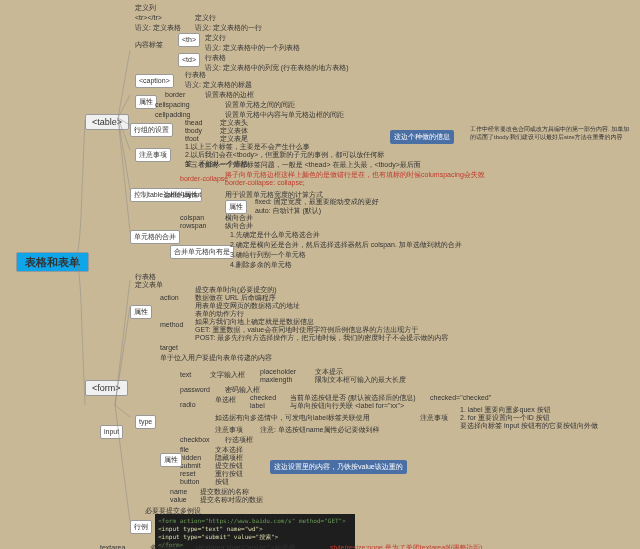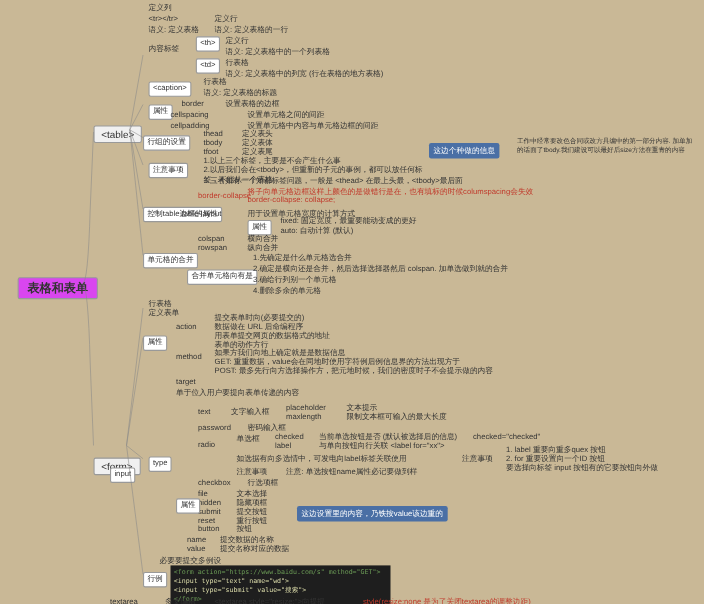--- a/index.html
+++ b/index.html
@@ -1,18 +1,18 @@
 <!DOCTYPE html>
 <html><head>
 <meta charset="utf-8">
 <style>
 *{margin:0;padding:0;box-sizing:border-box}
 body{background:#c9b896;font-family:"Microsoft YaHei",sans-serif;font-size:8px;color:#333;width:640px;height:549px;overflow:hidden;position:relative}
 .node{position:absolute;background:#fff;border:1px solid #999;border-radius:2px;padding:1px 3px;font-size:7px;line-height:10px;white-space:nowrap}
-.root{background:#d946ef;font-size:11px;padding:4px 8px;font-weight:bold}
+.root{background:#0ea5e9;font-size:11px;padding:4px 8px;font-weight:bold}
 .main{background:#f0f0f0;font-size:9px;padding:2px 6px}
 .txt{position:absolute;font-size:7px;line-height:9px;white-space:nowrap}
 .red{color:#c0392b}
 .callout{position:absolute;background:#4a6fa5;color:#fff;font-size:7px;padding:2px 4px;border-radius:2px;white-space:nowrap}
 .code{position:absolute;background:#1e1e1e;color:#9cdcfe;font-size:6px;padding:3px;font-family:monospace;line-height:8px;width:200px}
 .code .y{color:#dcdcaa}.code .g{color:#6a9955}
 svg{position:absolute;top:0;left:0;pointer-events:none}
 </style>
 </head>
 <body>
@@ -77,21 +77,21 @@
 <div class="txt" style="left:180px;top:221px">rowspan</div>
 <div class="txt" style="left:225px;top:221px">纵向合并</div>
 
 <div class="node" style="left:130px;top:230px">单元格的合并</div>
 <div class="node" style="left:170px;top:245px">合并单元格向有是</div>
 <div class="txt" style="left:230px;top:230px">1.先确定是什么单元格选合并</div>
 <div class="txt" style="left:230px;top:240px">2.确定是横向还是合并，然后选择选择器然后 colspan. 加单选做到就的合并</div>
 <div class="txt" style="left:230px;top:250px">3.确给行列别一个单元格</div>
 <div class="txt" style="left:230px;top:260px">4.删除多余的单元格</div>
 
-<div class="node main" style="left:85px;top:416px">&lt;form&gt;</div>
+<div class="node main" style="left:85px;top:380px">&lt;form&gt;</div>
 
 <div class="txt" style="left:135px;top:272px">行表格</div>
 <div class="txt" style="left:135px;top:280px">定义表单</div>
 
 <div class="node" style="left:130px;top:305px">属性</div>
 <div class="txt" style="left:160px;top:293px">action</div>
 <div class="txt" style="left:195px;top:285px">提交表单时向(必要提交的)</div>
 <div class="txt" style="left:195px;top:293px">数据做在 URL 后命编程序</div>
 <div class="txt" style="left:195px;top:301px">用表单提交网页的数据格式的地址</div>
 <div class="txt" style="left:195px;top:309px">表单的动作方行</div>

